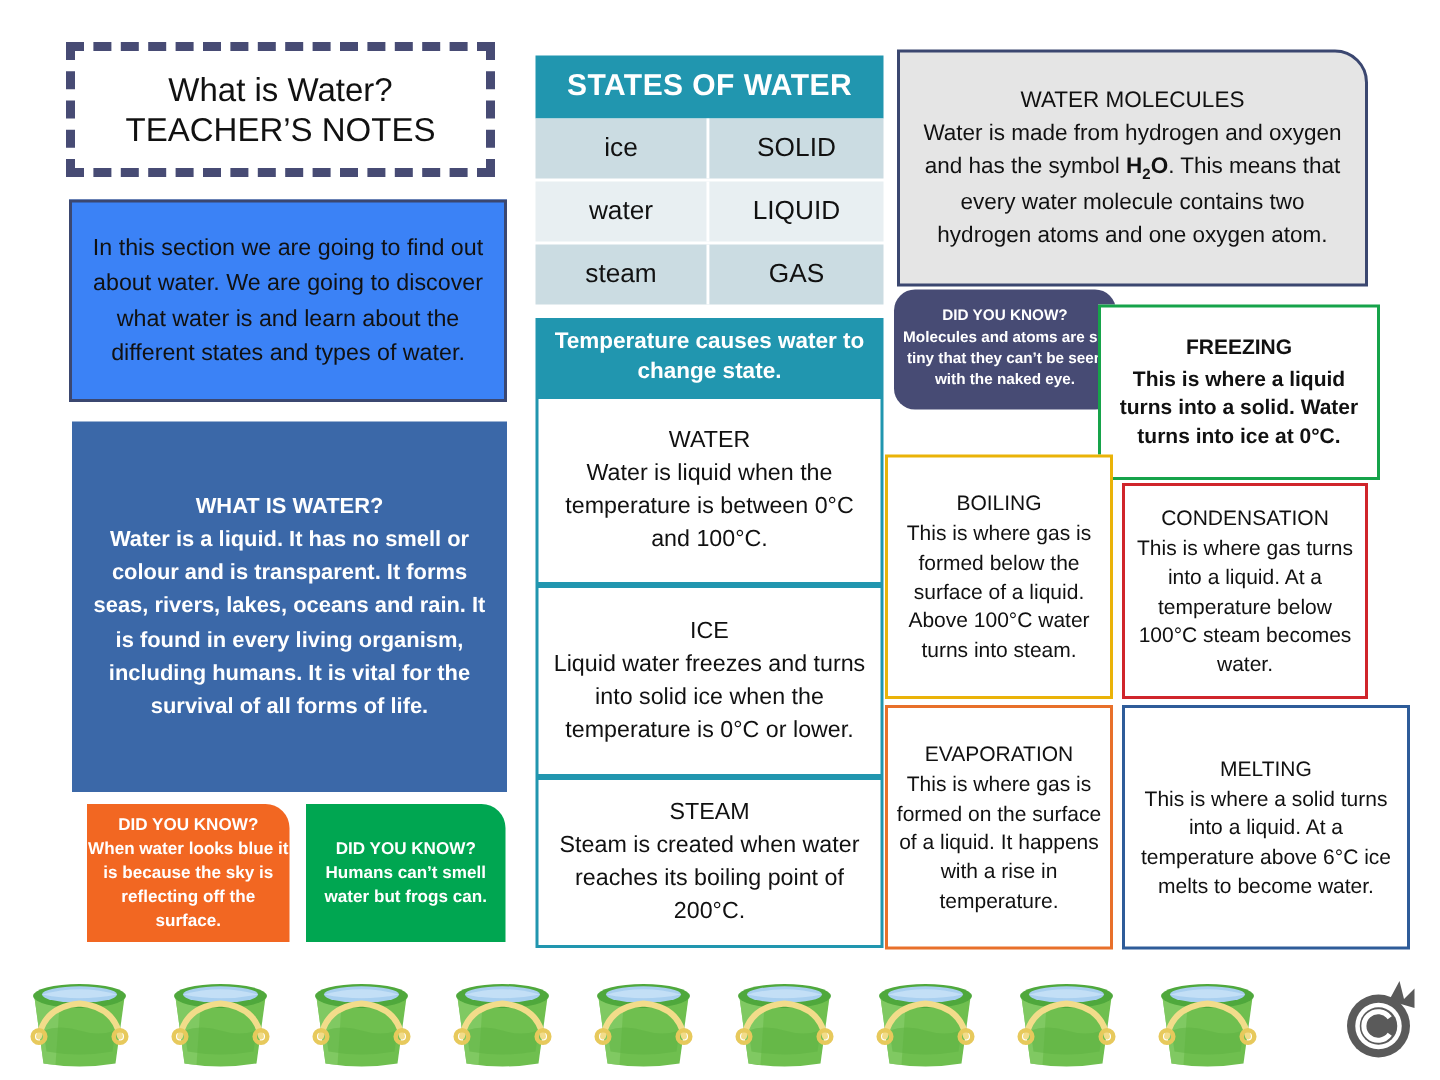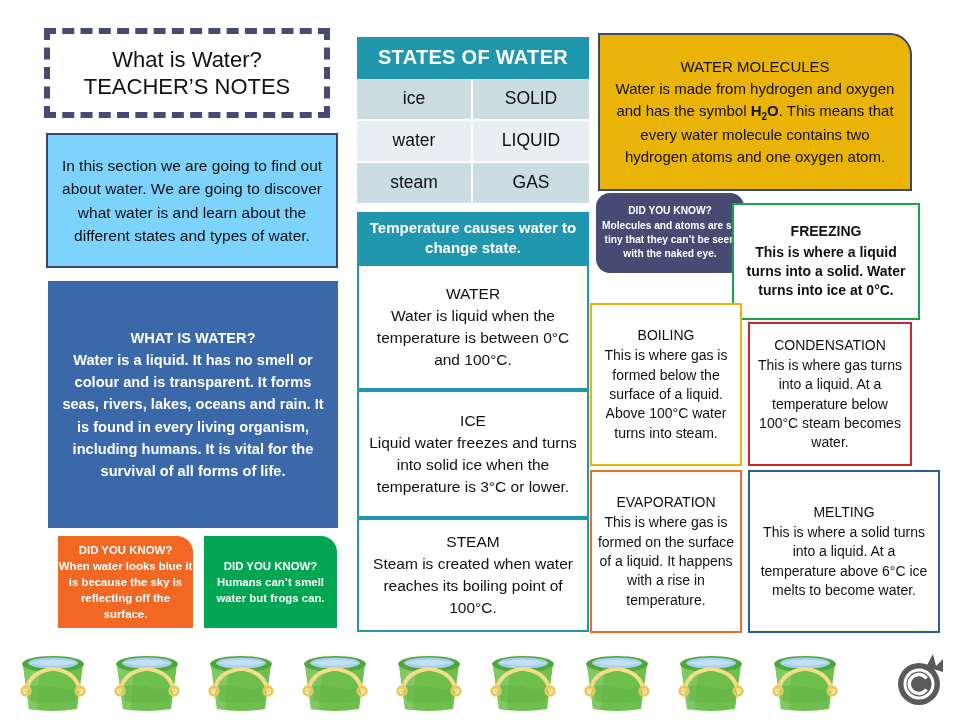--- a/index.html
+++ b/index.html
@@ -20,21 +20,21 @@
     left: 44px; top: 28px; width: 286px; height: 90px;
     border: 6px dashed #474B74; background: #fff;
     line-height: 1.25;
   }
   #title-box .l1 { font-size: 22px; color:#111; }
   #title-box .l2 { font-size: 22px; color:#111; }
 
   
   #intro-box {
     left: 46px; top: 133px; width: 292px; height: 135px;
-    border: 2px solid #3B4770; background:#7dd3fc;
+    border: 2px solid #3B4770; background:#3b82f6;
     font-size: 15.5px; line-height: 1.5; color:#111; padding: 4px 8px;
   }
 
   
   #what-box {
     left: 48px; top: 281px; width: 290px; height: 247px;
     background:#3B68A8; color:#fff; font-weight:bold;
     font-size: 14.6px; line-height: 1.52; padding: 6px 8px;
   }
   #what-box .hdr { margin-bottom:0px; }
@@ -85,21 +85,21 @@
     display:flex; flex-direction:column; align-items:center; justify-content:center;
     text-align:center; font-size: 15.5px; line-height:1.42; color:#111; padding: 3px 5px;
   }
   #temp-water { top: 264px; height: 126px; }
   #temp-ice   { top: 390px; height: 128px; }
   #temp-steam { top: 518px; height: 114px; }
 
   
   #molecules-box {
     left: 598px; top: 33px; width: 314px; height: 158px;
-    border: 2px solid #3B4770; background:#eab308;
+    border: 2px solid #3B4770; background:#e5e5e5;
     border-top-right-radius: 22px;
     font-size: 15px; line-height: 1.45; color:#111; padding: 4px 9px;
   }
   #molecules-box b { font-weight: bold; }
   #molecules-box sub { font-size: 10px; }
 
   
   .proc {
     background:#fff; color:#111; text-align:center;
     display:flex; flex-direction:column; align-items:center; justify-content:center;
@@ -165,25 +165,25 @@
   </div>
 
   <div id="temp-hdr">Temperature causes water to change state.</div>
 
   <div class="temp-cell" id="temp-water">
     <div>WATER</div>
     <div>Water is liquid when the temperature is between 0°C and 100°C.</div>
   </div>
   <div class="temp-cell" id="temp-ice">
     <div>ICE</div>
-    <div>Liquid water freezes and turns into solid ice when the temperature is 3°C or lower.</div>
+    <div>Liquid water freezes and turns into solid ice when the temperature is 0°C or lower.</div>
   </div>
   <div class="temp-cell" id="temp-steam">
     <div>STEAM</div>
-    <div>Steam is created when water reaches its boiling point of 100°C.</div>
+    <div>Steam is created when water reaches its boiling point of 200°C.</div>
   </div>
 
   <div class="box" id="molecules-box">
     <div>WATER MOLECULES</div>
     <div>
       <span>Water is made from hydrogen and oxygen and has the symbol </span><b><span>H</span><sub>2</sub><span>O</span></b><span>. This means that every water molecule contains two hydrogen atoms and one oxygen atom.</span>
     </div>
   </div>
 
   <div class="box dyk" id="dyk-purple">

